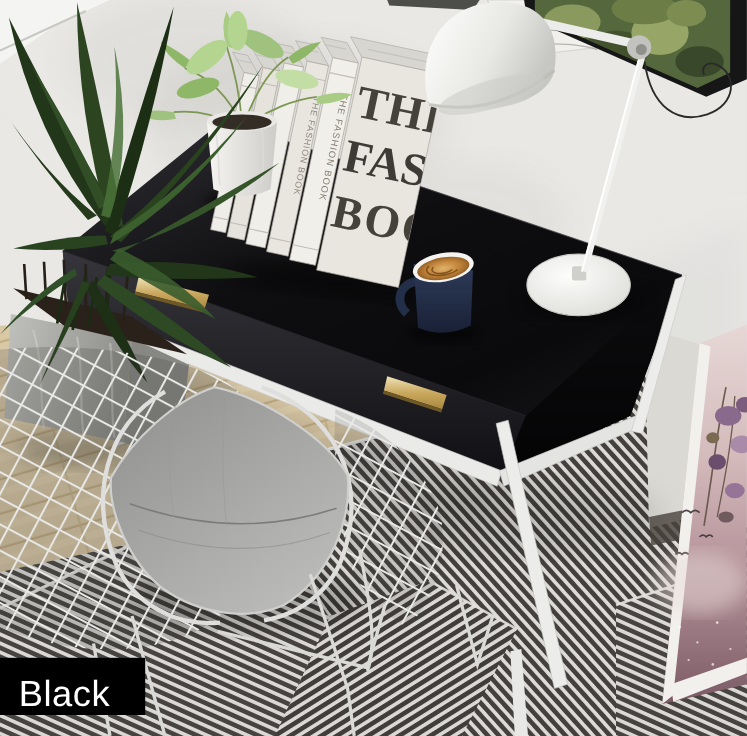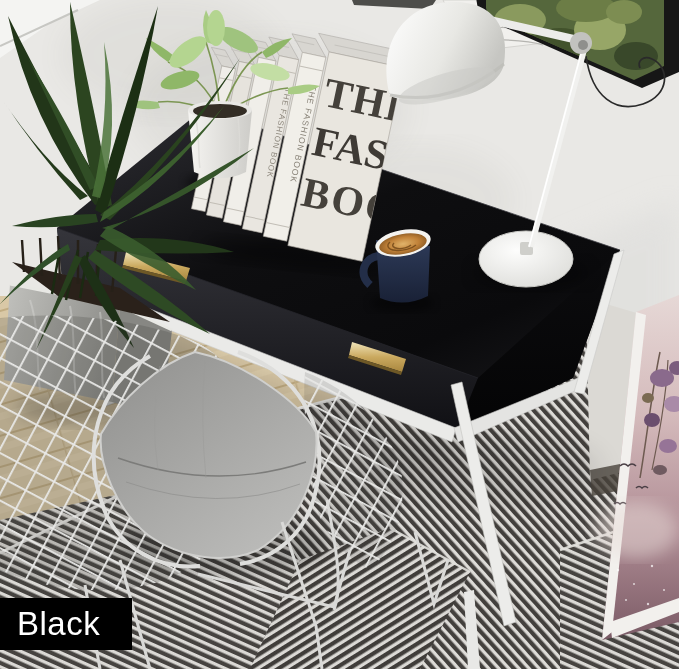--- a/index.html
+++ b/index.html
@@ -3,21 +3,21 @@
 <meta charset="utf-8">
 <style>
   html,body{margin:0;padding:0;background:#222;}
   .stage{
     position:relative;width:679px;height:669px;overflow:hidden;
     background:#e9e8e5;font-family:"Liberation Sans",sans-serif;
   }
   .stage svg{position:absolute;left:0;top:0;display:block;}
   .variant-chip{
     position:absolute;left:0;top:598px;width:132px;height:52px;
-    background:#000;color:#fff;display:flex;align-items:center;
+    background:#000;color:#fff;display:flex;align-items:flex-end;
     padding-left:17px;box-sizing:border-box;
     font-size:33px;font-weight:400;letter-spacing:0.5px;
     font-family:"Liberation Sans","DejaVu Sans",sans-serif;
   }
   .svgtxt{font-family:"Liberation Serif","DejaVu Serif",serif;font-weight:bold;}
   .spinetxt{font-family:"Liberation Sans","DejaVu Sans",sans-serif;}
 </style>
 </head>
 <body>
 

